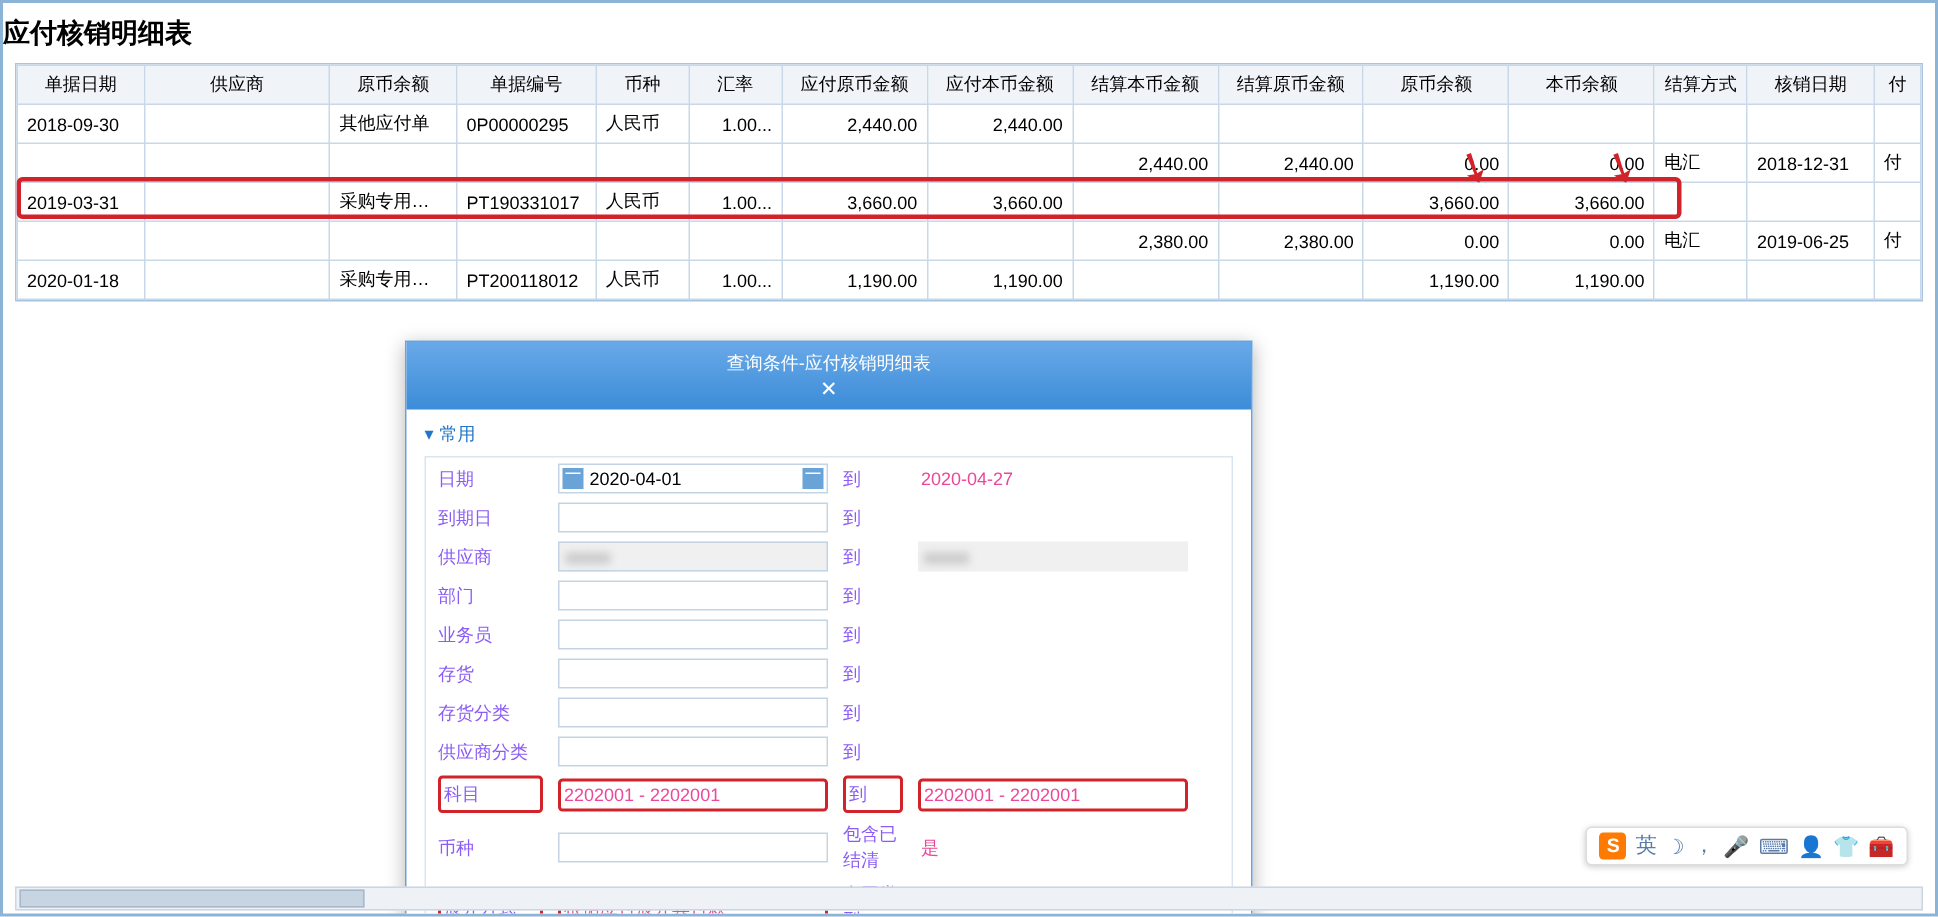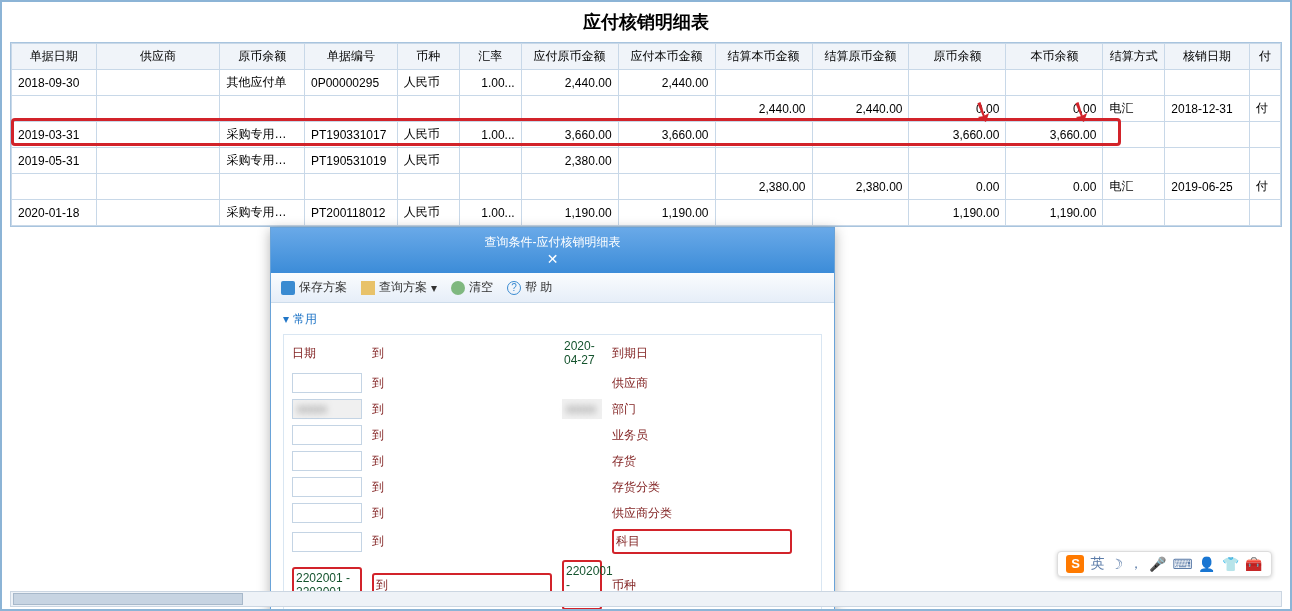--- a/index.html
+++ b/index.html
@@ -1,43 +1,43 @@
 <!DOCTYPE html>
 <html><head>
 <meta charset="utf-8">
 <style>
 * { box-sizing: border-box; margin: 0; padding: 0; }
 body { font-family: "Microsoft YaHei", SimSun, sans-serif; font-size: 12px; background: #fff; width: 1292px; height: 611px; position: relative; overflow: hidden; border: 2px solid #8cb4d6; }
-.page-title { text-align: center; font-size: 18px; font-weight: bold; padding: 8px 0; }
+.page-title { font-size: 18px; font-weight: bold; padding: 8px 0; }
 .table-wrap { overflow-x: auto; border: 1px solid #a8c4de; margin: 0 8px; position: relative; }
 table { border-collapse: collapse; width: 100%; table-layout: fixed; }
 th, td { border: 1px solid #c8d8e8; padding: 4px 6px; font-size: 12px; white-space: nowrap; overflow: hidden; text-overflow: ellipsis; height: 24px; }
 th { background: #f0f4f9; font-weight: normal; text-align: center; }
 td { text-align: left; }
 td.num { text-align: right; }
 .row-highlight { position: absolute; border: 3px solid #d2232a; pointer-events: none; border-radius: 4px; }
 .arrow { position: absolute; color: #d2232a; font-size: 28px; pointer-events: none; transform: rotate(25deg); }
 
 .dialog { position: absolute; top: 225px; left: 268px; width: 565px; background: #fff; border: 1px solid #6aa3d8; box-shadow: 0 3px 12px rgba(0,0,0,0.3); }
 .dlg-title { background: linear-gradient(#69a9e8,#3c8cd8); color: #fff; padding: 6px 10px; font-size: 12px; display: flex; justify-content: space-between; align-items: center; flex-direction: column; }
 .dlg-close { cursor: pointer; font-size: 14px; }
 .dlg-toolbar { background: linear-gradient(#fafcfe,#e6eef8); border-bottom: 1px solid #cddceb; padding: 6px 10px; display: flex; gap: 14px; align-items: center; }
 .tb-btn { display: flex; align-items: center; gap: 4px; cursor: pointer; color: #333; }
 .tb-icon { display: inline-block; width: 14px; height: 14px; }
 .dlg-body { padding: 8px 12px; }
 .section-hd { color: #2176c7; font-size: 12px; margin-bottom: 6px; }
 .section-hd .tri { display: inline-block; margin-right: 4px; color: #2176c7; }
 .form-grid { display: grid; grid-template-columns: 70px 180px 40px 180px; row-gap: 6px; column-gap: 10px; align-items: center; padding: 4px 8px; border: 1px solid #d9e6f2; }
-.form-grid label { color: #7f1d1d; }
+.form-grid label { color: #8b5cf6; }
 .form-grid .inp { border: 1px solid #c4d4e4; height: 20px; padding: 1px 4px; font-size: 12px; display: flex; align-items: center; background: #fff; }
 .form-grid .inp.blur { background: #f0f0f0; color: transparent; text-shadow: 0 0 6px rgba(0,0,0,0.5); }
 .date-inp { display: flex; align-items: center; border: 1px solid #c4d4e4; height: 20px; padding: 0 2px; gap: 4px; }
 .cal-icon { width: 14px; height: 14px; background: #6aa3d8; position: relative; }
 .cal-icon::before { content:""; position:absolute; top:3px; left:2px; right:2px; height:1px; background:#fff; }
-.plain { color: #14532d; padding-left: 2px; }
+.plain { color: #ec4899; padding-left: 2px; }
 .red-box { border: 2px solid #d2232a; border-radius: 3px; }
 
 .ime-bar { position: absolute; bottom: 32px; right: 18px; display: flex; gap: 6px; align-items: center; background: #fff; border: 1px solid #ddd; border-radius: 4px; padding: 3px 8px; box-shadow: 0 1px 4px rgba(0,0,0,0.2); }
 .ime-bar .logo { width: 18px; height: 18px; background: #ff7a00; border-radius: 3px; color: #fff; font-weight: bold; text-align: center; line-height: 18px; font-size: 13px; }
 .ime-bar .ico { font-size: 14px; color: #5a7ba8; }
 .scrollbar-x { position: absolute; bottom: 2px; left: 8px; right: 8px; height: 16px; background: #eef2f7; border: 1px solid #cbd6e2; }
 .scrollbar-x .thumb { position: absolute; top: 1px; left: 2px; width: 230px; height: 12px; background: #c7d4e2; border: 1px solid #a7b8ca; }
 </style>
 </head>
 <body>
@@ -128,37 +128,20 @@
           <td class="num">3,660.00</td>
           <td class="num"></td>
           <td class="num"></td>
           <td class="num">3,660.00</td>
           <td class="num">3,660.00</td>
           <td></td>
           <td></td>
           <td></td>
         </tr>
         <tr>
-          <td>2019-05-31</td>
-          <td></td>
-          <td>采购专用发票</td>
-          <td>PT190531019</td>
-          <td>人民币</td>
-          <td class="num"></td>
-          <td class="num">2,380.00</td>
-          <td class="num"></td>
-          <td class="num"></td>
-          <td class="num"></td>
-          <td class="num"></td>
-          <td class="num"></td>
-          <td></td>
-          <td></td>
-          <td></td>
-        </tr>
-        <tr>
           <td></td>
           <td></td>
           <td></td>
           <td></td>
           <td></td>
           <td class="num"></td>
           <td class="num"></td>
           <td class="num"></td>
           <td class="num">2,380.00</td>
           <td class="num">2,380.00</td>
@@ -190,43 +173,29 @@
   <div class="row-highlight" style="top:75px; left:0; width:1110px; height:28px;"></div>
   <div class="arrow" style="top:52px; left:960px;">➘</div>
   <div class="arrow" style="top:52px; left:1058px;">➘</div>
 </div>
 
 <div class="dialog">
   <div class="dlg-title">
     <span>查询条件-应付核销明细表</span>
     <span class="dlg-close">✕</span>
   </div>
-  <div class="dlg-toolbar">
-    <span class="tb-btn">
-        <span class="tb-icon" style="background:#3a8bd1; border-radius:2px;"></span>
-        <span>保存方案</span>
-      </span>
-    <span class="tb-btn">
-        <span class="tb-icon" style="background:#e8c26a;"></span>
-        <span>查询方案</span>
-        <span>▾</span>
-      </span>
-    <span class="tb-btn">
-        <span class="tb-icon" style="background:#7fb87f; border-radius:50%;"></span>
-        <span>清空</span>
-      </span>
-    <span class="tb-btn">
-        <span class="tb-icon" style="border:1px solid #3a8bd1; border-radius:50%; color:#3a8bd1; text-align:center; line-height:12px; font-size:10px;">?</span>
-        <span>帮 助</span>
-      </span>
-  </div>
   <div class="dlg-body">
     <div class="section-hd"><span class="tri">▾</span><span>常用</span></div>
     <div class="form-grid">
       <label>日期</label>
+      <div class="date-inp">
+          <span class="cal-icon"></span>
+          <span>2020-04-01</span>
+          <span class="cal-icon" style="margin-left:auto;"></span>
+        </div>
       <label>到</label>
       <div class="plain">2020-04-27</div>
 
       <label>到期日</label>
       <div class="inp"></div>
       <label>到</label>
       <div></div>
 
       <label>供应商</label>
       <div class="inp blur">xxxxx</div>

